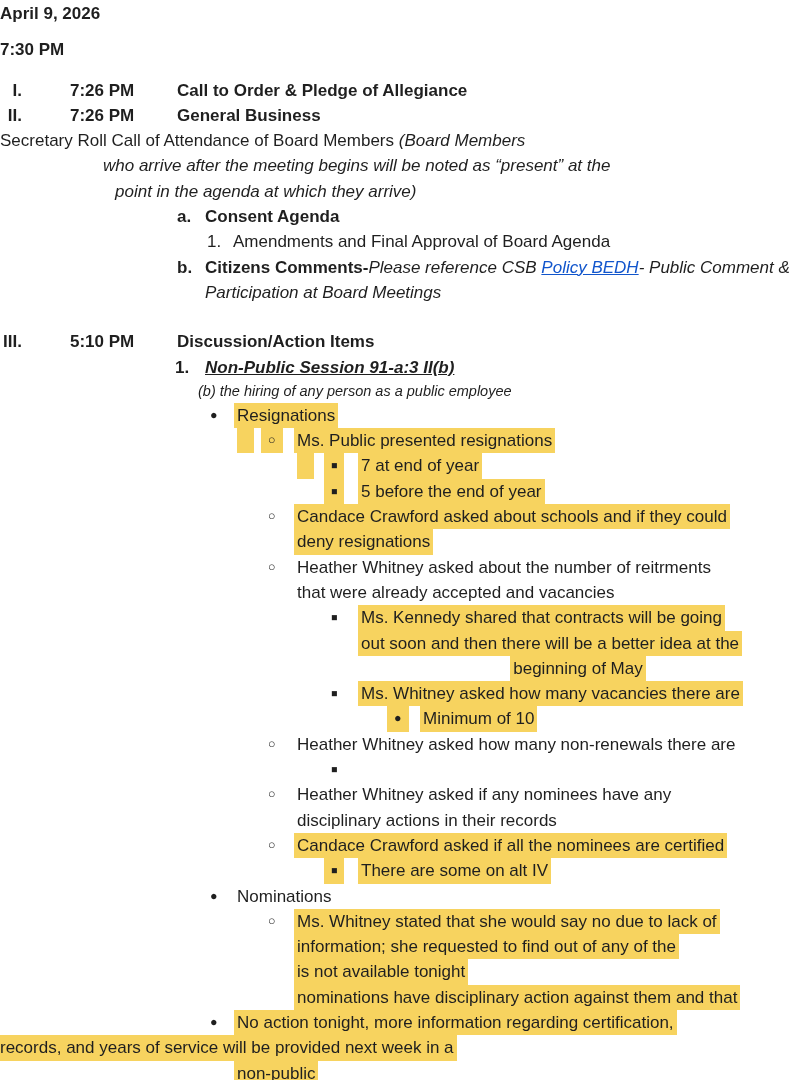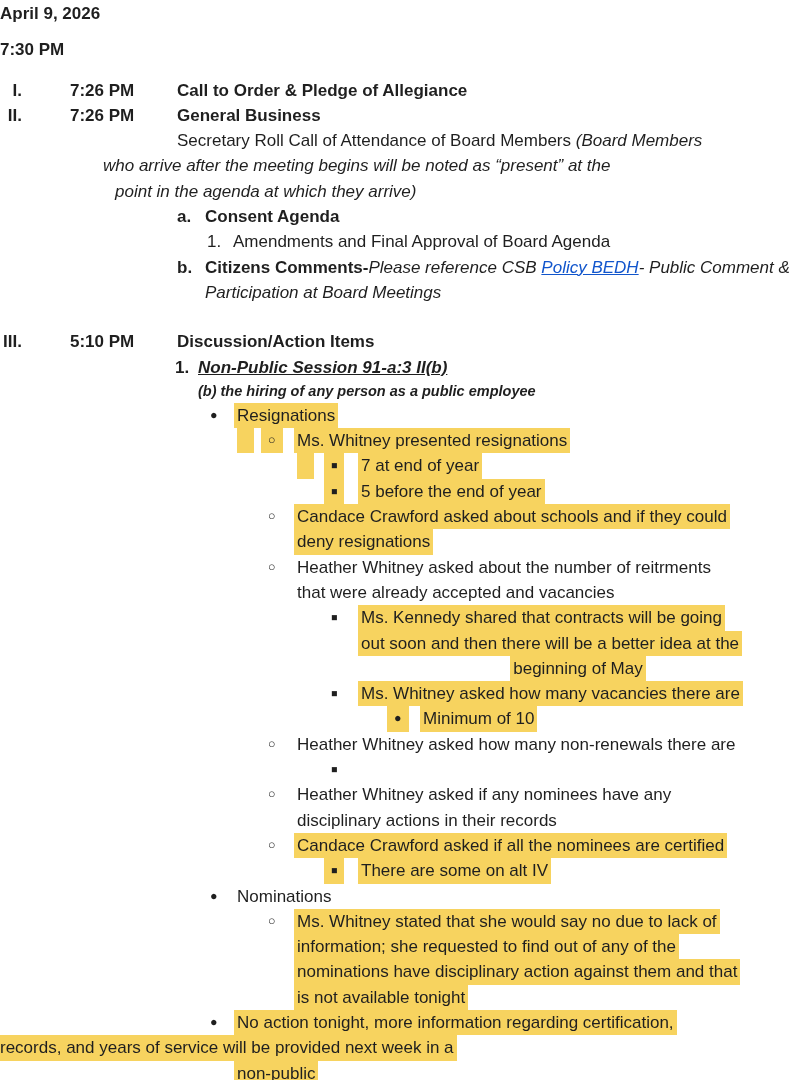--- a/index.html
+++ b/index.html
@@ -7,21 +7,21 @@
   body{
     width:795px;height:1080px;overflow:hidden;background:#ffffff;
     font-family:"Liberation Sans", sans-serif;color:var(--ink);font-size:17px;
   }
   #doc{position:relative;width:795px;padding-top:1px;}
   .row{position:relative;line-height:25.3px;min-height:25.3px;white-space:nowrap;}
   .row.small{line-height:23px;min-height:23px;font-size:14.5px;}
   .row.center{text-align:left;}
   .seg.b{font-weight:bold;}
   .seg.i{font-style:italic;}
-  .seg.u{text-decoration:underline;}
+  .seg.u{text-decoration:underline;margin-left:7px;}
   .seg.hl{background:var(--hl);display:inline-block;padding:0 3px;margin:0 -3px;}
   .seg.link{color:var(--link);text-decoration:underline;cursor:pointer;text-align:right;}
   .num{position:absolute;left:0;width:22px;text-align:right;font-weight:bold;}
   .time{position:absolute;left:70px;font-weight:bold;}
   .rtitle{position:absolute;left:177px;font-weight:bold;}
   .marker{position:absolute;}
   .marker.b{font-weight:bold;}
   .bullet{position:absolute;top:0;bottom:0;display:flex;align-items:center;}
   .bullet.hl{background:var(--hl);padding:0 7px;margin-left:-7px;}
   .g-disc{font-size:12.5px;}
@@ -38,54 +38,54 @@
     <div class="row roman" style="margin-top: 15px;">
       <span class="num">I.</span>
       <span class="time">7:26 PM</span>
       <span class="rtitle">Call to Order &amp; Pledge of Allegiance</span>
     </div>
     <div class="row roman">
       <span class="num">II.</span>
       <span class="time">7:26 PM</span>
       <span class="rtitle">General Business</span>
     </div>
-    <div class="row line" style="padding-left: 177px;"><span class="seg">Secretary Roll Call of Attendance of Board Members  </span><span class="seg i">(Board Members</span></div>
+    <div class="row line" style=""><span class="seg">Secretary Roll Call of Attendance of Board Members  </span><span class="seg i">(Board Members</span></div>
     <div class="row line" style="padding-left: 103px;"><span class="seg i">who arrive after the meeting begins will be noted as “present” at the</span></div>
     <div class="row line" style="padding-left: 115px;"><span class="seg i">point in the agenda at which they arrive)</span></div>
     <div class="row line" style="padding-left: 205px;"><span class="marker b" style="left: 177px;">a.</span><span class="seg b">Consent Agenda</span></div>
     <div class="row line" style="padding-left: 233px;"><span class="marker" style="left: 207px;">1.</span><span class="seg">Amendments and Final Approval of Board Agenda</span></div>
     <div class="row line" style="padding-left: 205px;"><span class="marker b" style="left: 177px;">b.</span><span class="seg b">Citizens Comments-</span><span class="seg i">Please reference CSB </span><span class="seg i link">Policy BEDH</span><span class="seg i">- Public Comment &amp;</span></div>
     <div class="row line" style="padding-left: 205px;"><span class="seg i">Participation at Board Meetings</span></div>
     <div class="row roman" style="margin-top: 24px;">
       <span class="num">III.</span>
       <span class="time">5:10 PM</span>
       <span class="rtitle">Discussion/Action Items</span>
     </div>
     <div class="row line" style="padding-left: 198px;"><span class="marker b" style="left: 175px;">1.</span><span class="seg b i u">Non-Public Session 91-a:3 II(b)</span></div>
-    <div class="row line small" style="padding-left: 198px; font-weight: bold;"><span class="seg i">(b) the hiring of any person as a public employee</span></div>
+    <div class="row line small" style="padding-left: 198px;"><span class="seg i">(b) the hiring of any person as a public employee</span></div>
     <div class="row line" style="padding-left: 237px;"><span class="bullet g-disc" style="left: 210px;">●</span><span class="seg hl">Resignations</span></div>
-    <div class="row line" style="padding-left: 297px;"><span class="strip" style="left: 237px;"></span><span class="bullet g-circle hl" style="left: 268px;">○</span><span class="seg hl">Ms. Whitney presented resignations</span></div>
+    <div class="row line" style="padding-left: 297px;"><span class="strip" style="left: 237px;"></span><span class="bullet g-circle hl" style="left: 268px;">○</span><span class="seg hl">Ms. Public presented resignations</span></div>
     <div class="row line" style="padding-left: 361px;"><span class="strip" style="left: 297px;"></span><span class="bullet g-square hl" style="left: 331px;">■</span><span class="seg hl">7 at end of year</span></div>
     <div class="row line" style="padding-left: 361px;"><span class="bullet g-square hl" style="left: 331px;">■</span><span class="seg hl">5 before the end of year</span></div>
     <div class="row line" style="padding-left: 297px;"><span class="bullet g-circle" style="left: 268px;">○</span><span class="seg hl">Candace Crawford asked about schools and if they could</span></div>
     <div class="row line" style="padding-left: 297px;"><span class="seg hl">deny resignations</span></div>
     <div class="row line" style="padding-left: 297px;"><span class="bullet g-circle" style="left: 268px;">○</span><span class="seg">Heather Whitney asked about the number of reitrments</span></div>
     <div class="row line" style="padding-left: 297px;"><span class="seg">that were already accepted and vacancies</span></div>
     <div class="row line" style="padding-left: 361px;"><span class="bullet g-square" style="left: 331px;">■</span><span class="seg hl">Ms. Kennedy shared that contracts will be going</span></div>
     <div class="row line" style="padding-left: 361px;"><span class="seg hl">out soon and then there will be a better idea at the</span></div>
     <div class="row line" style="padding-left: 361px; text-align: center;"><span class="seg hl">beginning of May</span></div>
     <div class="row line" style="padding-left: 361px;"><span class="bullet g-square" style="left: 331px;">■</span><span class="seg hl">Ms. Whitney asked how many vacancies there are</span></div>
     <div class="row line" style="padding-left: 423px;"><span class="bullet g-disc hl" style="left: 394px;">●</span><span class="seg hl">Minimum of 10</span></div>
     <div class="row line" style="padding-left: 297px;"><span class="bullet g-circle" style="left: 268px;">○</span><span class="seg">Heather Whitney asked how many non-renewals there are</span></div>
     <div class="row line" style="padding-left: 361px;"><span class="bullet g-square" style="left: 331px;">■</span></div>
     <div class="row line" style="padding-left: 297px;"><span class="bullet g-circle" style="left: 268px;">○</span><span class="seg">Heather Whitney asked if any nominees have any</span></div>
     <div class="row line" style="padding-left: 297px;"><span class="seg">disciplinary actions in their records</span></div>
     <div class="row line" style="padding-left: 297px;"><span class="bullet g-circle" style="left: 268px;">○</span><span class="seg hl">Candace Crawford asked if all the nominees are certified</span></div>
     <div class="row line" style="padding-left: 361px;"><span class="bullet g-square hl" style="left: 331px;">■</span><span class="seg hl">There are some on alt IV</span></div>
     <div class="row line" style="padding-left: 237px;"><span class="bullet g-disc" style="left: 210px;">●</span><span class="seg">Nominations</span></div>
     <div class="row line" style="padding-left: 297px;"><span class="bullet g-circle" style="left: 268px;">○</span><span class="seg hl">Ms. Whitney stated that she would say no due to lack of</span></div>
     <div class="row line" style="padding-left: 297px;"><span class="seg hl">information; she requested to find out of any of the</span></div>
+    <div class="row line" style="padding-left: 297px;"><span class="seg hl">is not available tonight</span></div>
     <div class="row line" style="padding-left: 297px;"><span class="seg hl">nominations have disciplinary action against them and that</span></div>
-    <div class="row line" style="padding-left: 297px;"><span class="seg hl">is not available tonight</span></div>
     <div class="row line" style="padding-left: 237px;"><span class="bullet g-disc" style="left: 210px;">●</span><span class="seg hl">No action tonight, more information regarding certification,</span></div>
     <div class="row line" style=""><span class="seg hl">records, and years of service will be provided next week in a</span></div>
     <div class="row line" style="padding-left: 237px;"><span class="seg hl">non-public</span></div>
   </div>
 
 </body></html>

